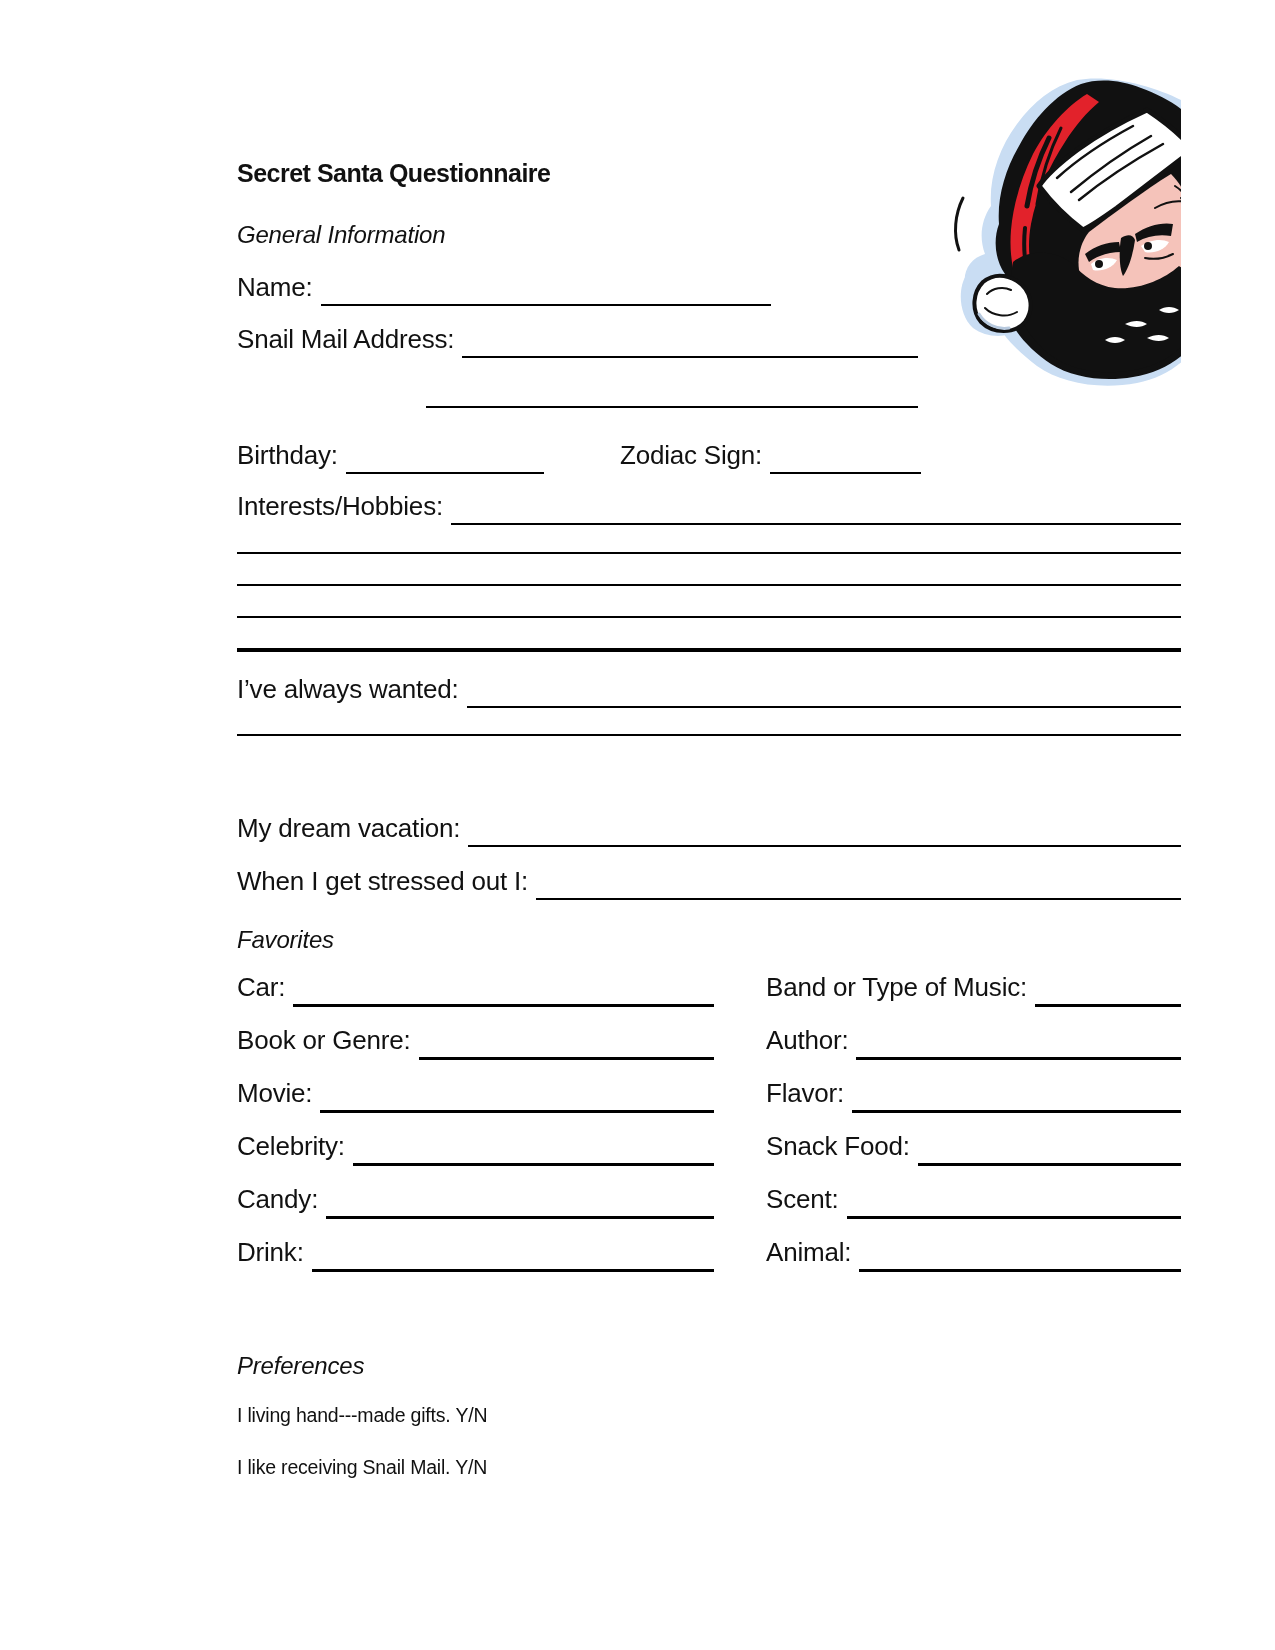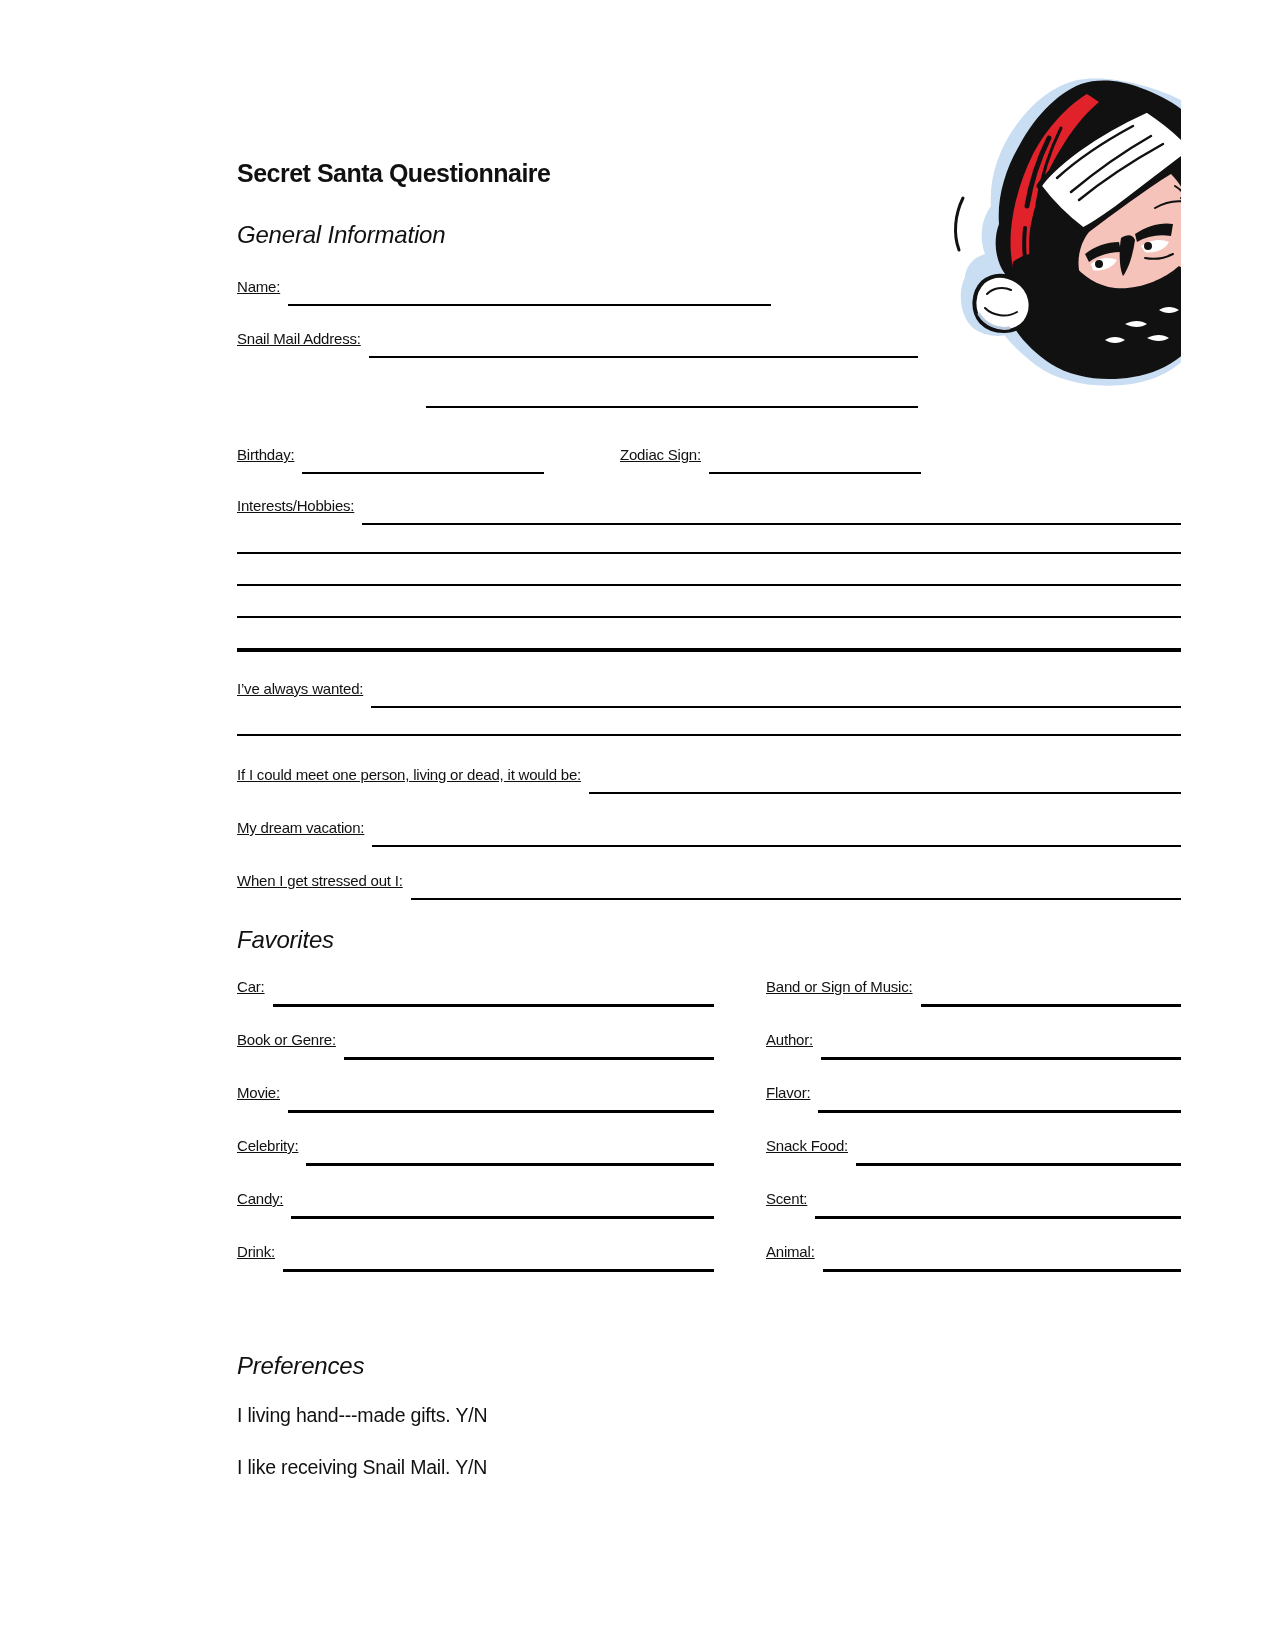--- a/index.html
+++ b/index.html
@@ -21,22 +21,22 @@
   .section-heading{
     left:143px;
     font-size:24px;font-style:italic;letter-spacing:-0.2px;
     white-space:nowrap;
   }
   .fieldrow{
     display:flex;align-items:flex-start;
     left:143px;
   }
   .label{
-    font-size:15px;line-height:26px;letter-spacing:-0.2px;
-    white-space:nowrap;padding-right:8px;text-decoration:underline;
+    font-size:26px;line-height:26px;letter-spacing:-0.2px;
+    white-space:nowrap;padding-right:8px;
   }
   .line{
     flex:1 1 auto;
     height:30px;
     border-bottom:2.5px solid #000;
   }
   .line.thick{border-bottom-width:3px;}
   .rule{
     left:143px;width:981px;height:0;
     border-top:2.5px solid #000;
@@ -93,45 +93,41 @@
   <div class="abs rule" style="top:566px"></div>
   <div class="abs rule" style="top:598px"></div>
   <div class="abs rule bold" style="top:630px"></div>
 
   <div class="abs fieldrow" style="top:658px;width:981px">
     <span class="label">I’ve always wanted:</span>
     <span class="line"></span>
   </div>
   <div class="abs rule" style="top:716px"></div>
 
-  <div class="abs fieldrow" style="top:744px;width:981px">
-    <span class="label">If I could meet one person, living or dead, it would be:</span>
-    <span class="line"></span>
-  </div>
 
   <div class="abs fieldrow" style="top:850px;width:981px">
     <span class="label">When I get stressed out I:</span>
     <span class="line"></span>
   </div>
 
   <div class="abs fieldrow" style="top:797px;width:981px">
     <span class="label">My dream vacation:</span>
     <span class="line"></span>
   </div>
 
   <div class="abs section-heading" style="top:908px">Favorites</div>
 
   <div class="abs fav-grid">
     <div class="fav-cell">
         <span class="label">Car:</span>
         <span class="line thick"></span>
       </div>
 
     <div class="fav-cell">
-        <span class="label">Band or Sign of Music:</span>
+        <span class="label">Band or Type of Music:</span>
         <span class="line thick"></span>
       </div>
     <div class="fav-cell">
         <span class="label">Book or Genre:</span>
         <span class="line thick"></span>
       </div>
 
     <div class="fav-cell">
         <span class="label">Author:</span>
         <span class="line thick"></span>

